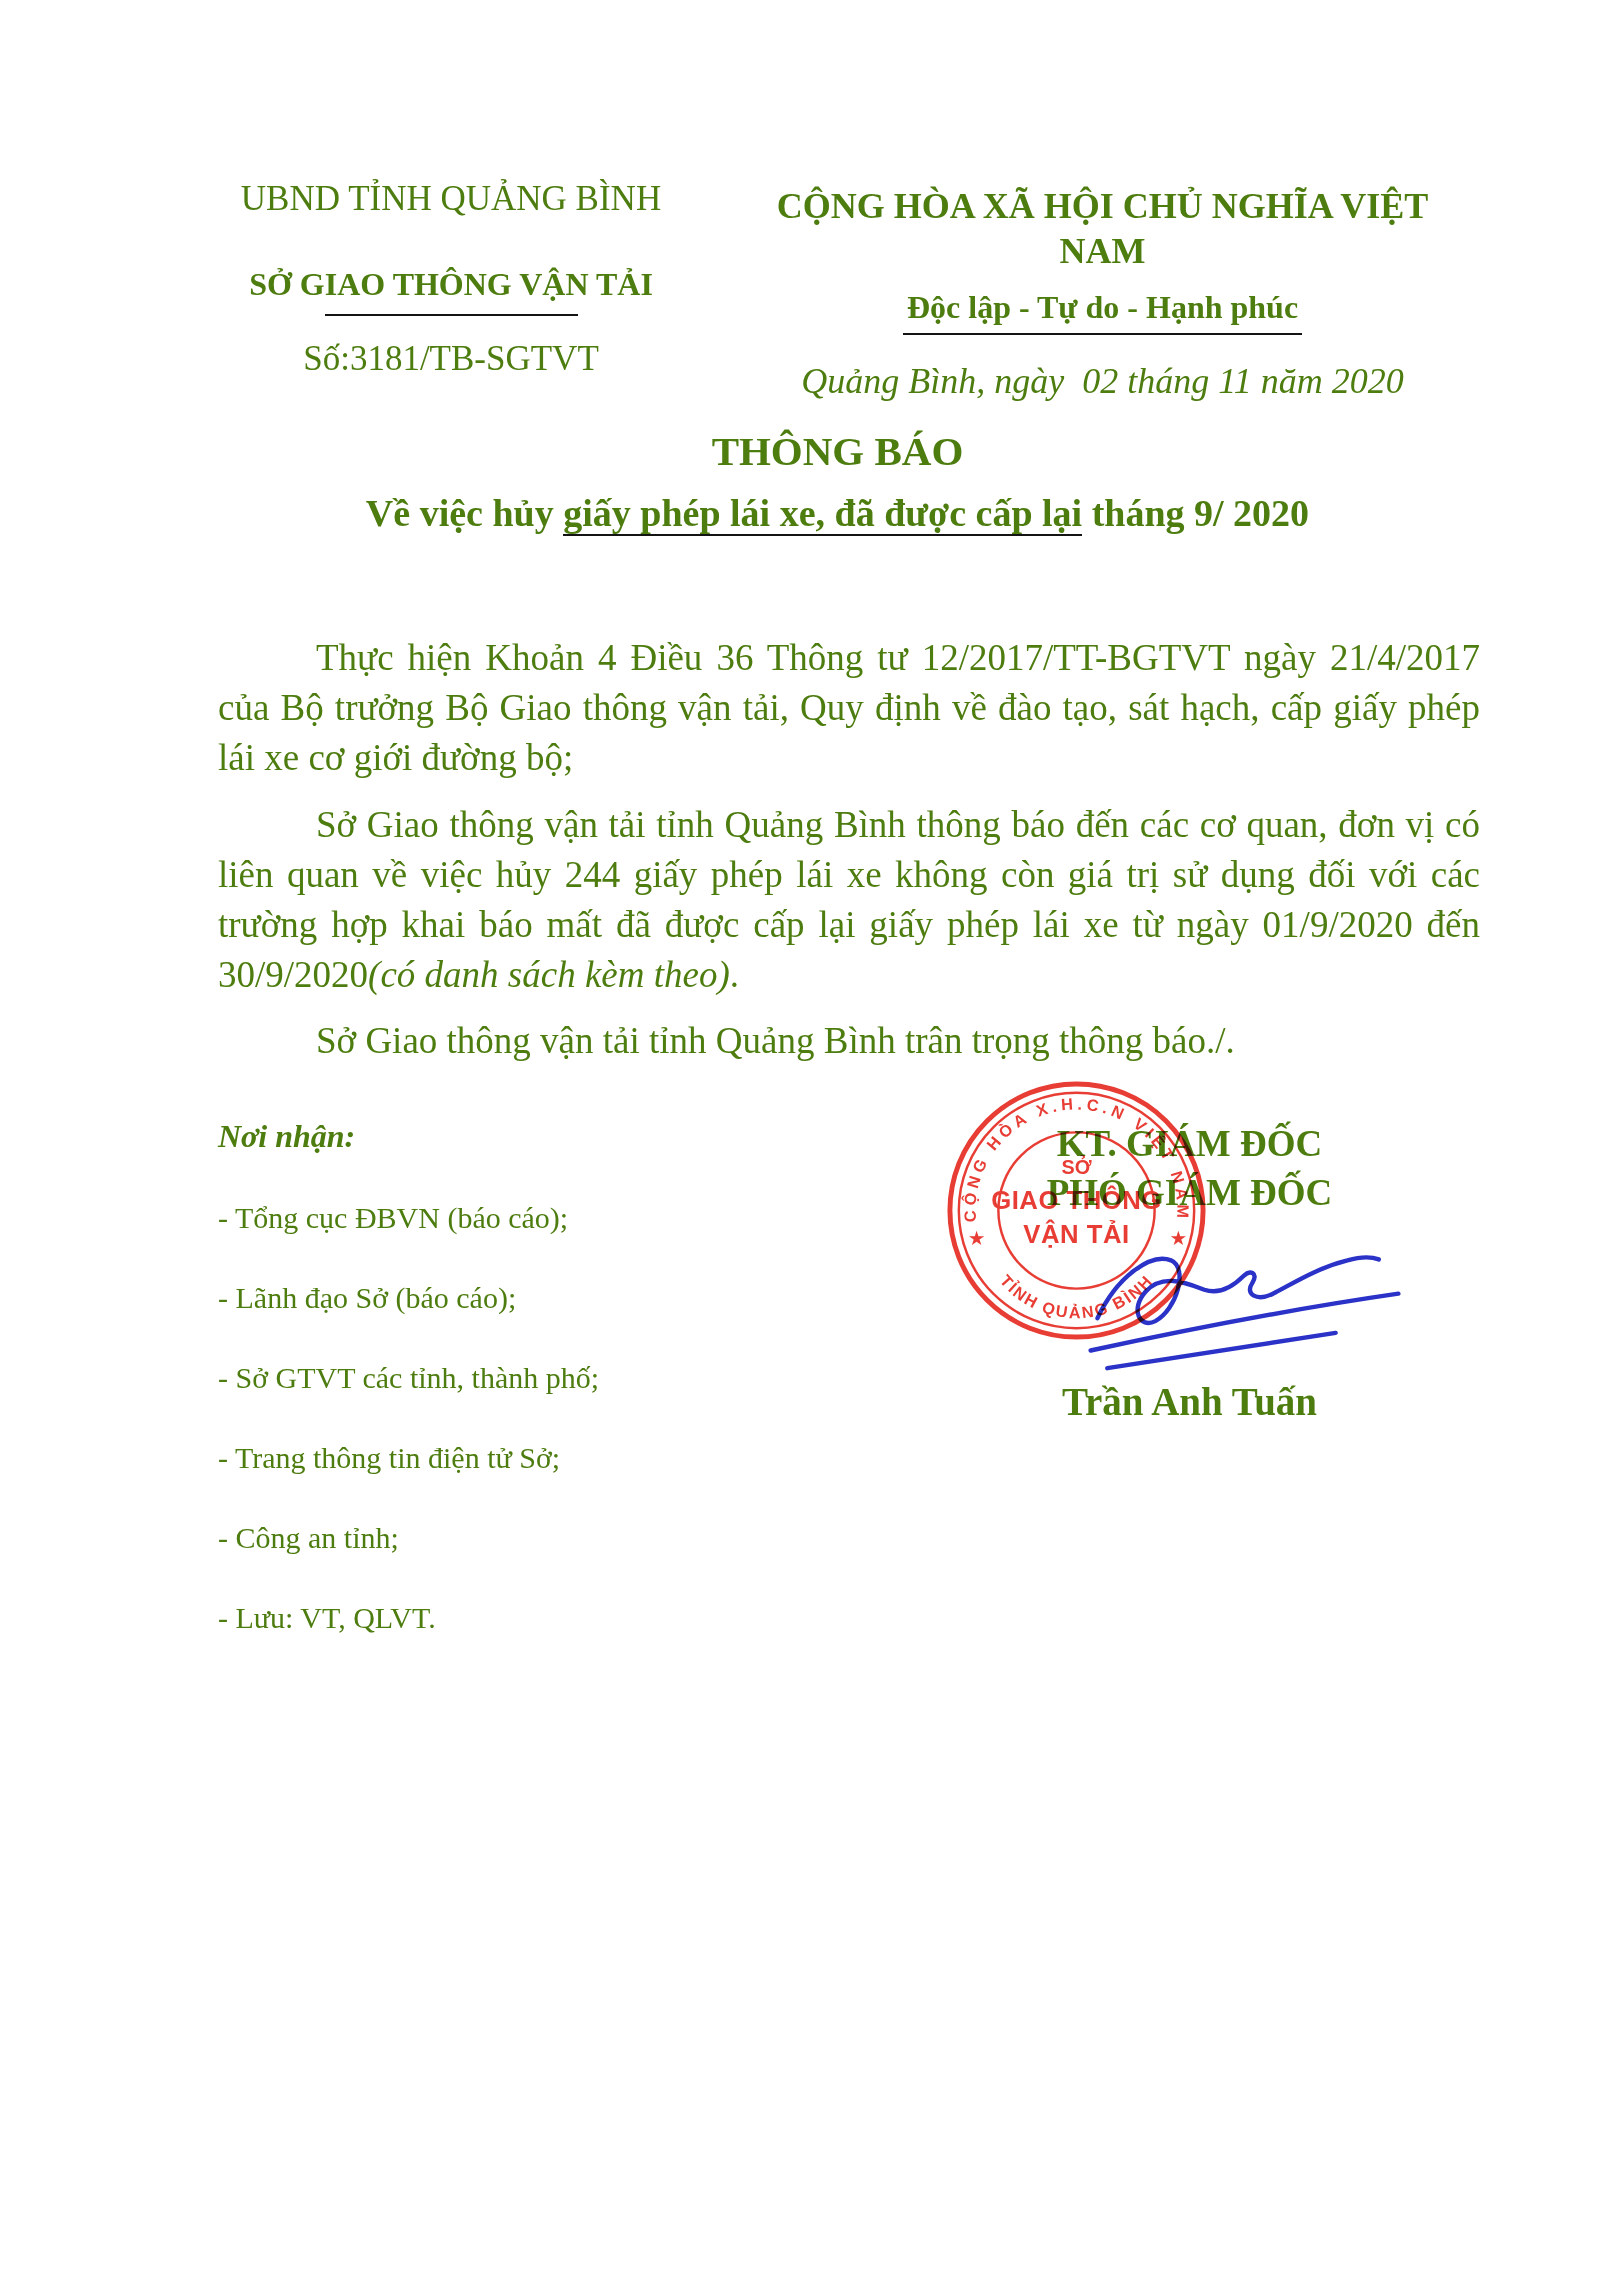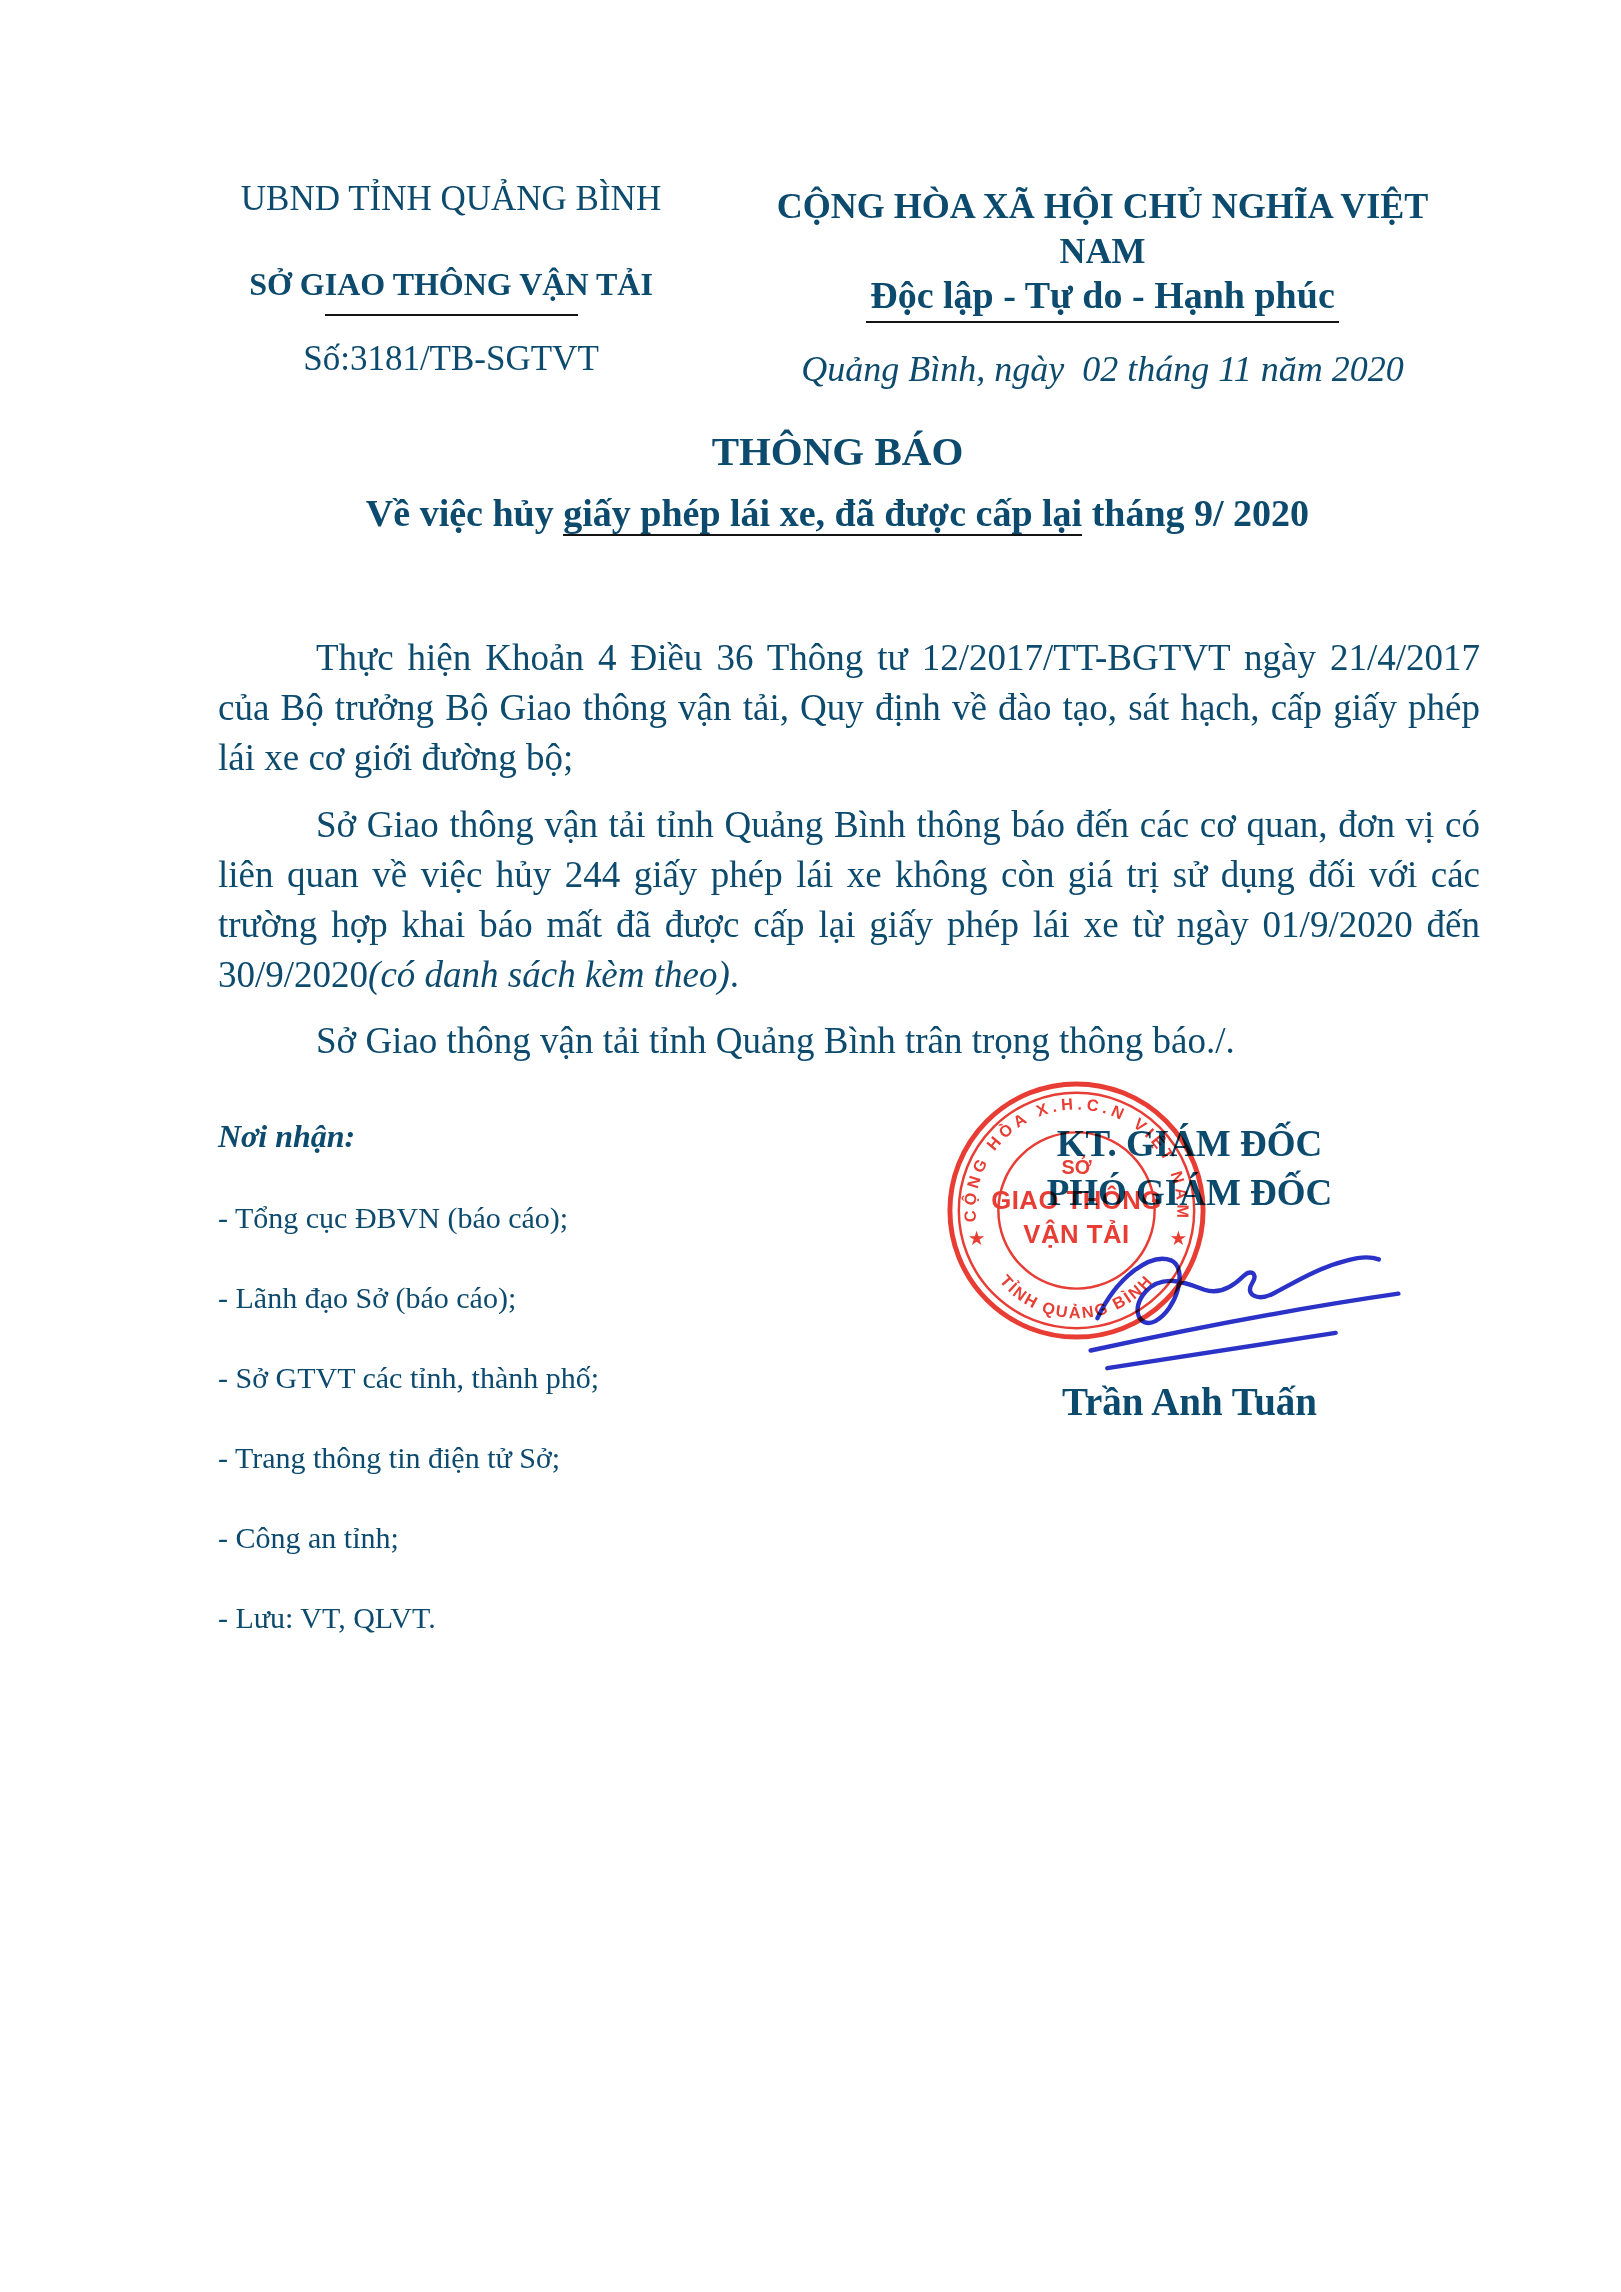--- a/index.html
+++ b/index.html
@@ -2,36 +2,36 @@
 <html><head>
 <meta charset="utf-8">
 <style>
   html,body{margin:0;padding:0;background:#888;}
   .page{
     position:relative;
     width:1621px;height:2293px;
     background:#ffffff;
     margin:0 auto;
     font-family:"Liberation Serif","DejaVu Serif",serif;
-    color:#0c4a6e;
+    color:#4d7c0f;
     overflow:hidden;
   }
   .abs{position:absolute;}
 
   
   .hdr-left{left:167px;top:176px;width:568px;text-align:center;}
   .org-parent{font-size:35px;line-height:45px;}
   .org-name{font-size:32px;font-weight:bold;line-height:47px;margin-top:40px;}
   .org-rule{width:253px;border-top:2.9px solid #141414;margin:5.9px auto 0 auto;height:0;}
   .doc-number{font-size:35px;margin-top:23.5px;}
 
   .hdr-right{left:730px;top:171px;width:745px;text-align:center;}
   .nat-line1{font-size:36px;font-weight:bold;line-height:45px;margin-top:13px;}
-  .nat-line2{display:inline-block;font-size:38px;font-weight:bold;line-height:43px;
-             border-bottom:2.9px solid #141414;padding:0 3.9px 3.9px 3.9px;margin-top:0;}
+  .nat-line2{display:inline-block;font-size:32px;font-weight:bold;line-height:43px;
+             border-bottom:2.9px solid #141414;padding:0 3.9px 3.9px 3.9px;margin-top:12px;}
   .dateline{font-size:36px;font-style:italic;margin-top:25.5px;white-space:pre-wrap;}
 
   
   .title-block{left:208px;top:427px;width:1259px;text-align:center;}
   .doc-title{font-size:41px;font-weight:bold;line-height:49px;}
   .doc-subtitle{font-size:38px;font-weight:bold;line-height:47px;margin-top:13.7px;}
   .doc-subtitle .uline{border-bottom:2.9px solid #141414;padding-bottom:0;}
 
   
   .body-block{left:218px;top:633px;width:1262px;}

